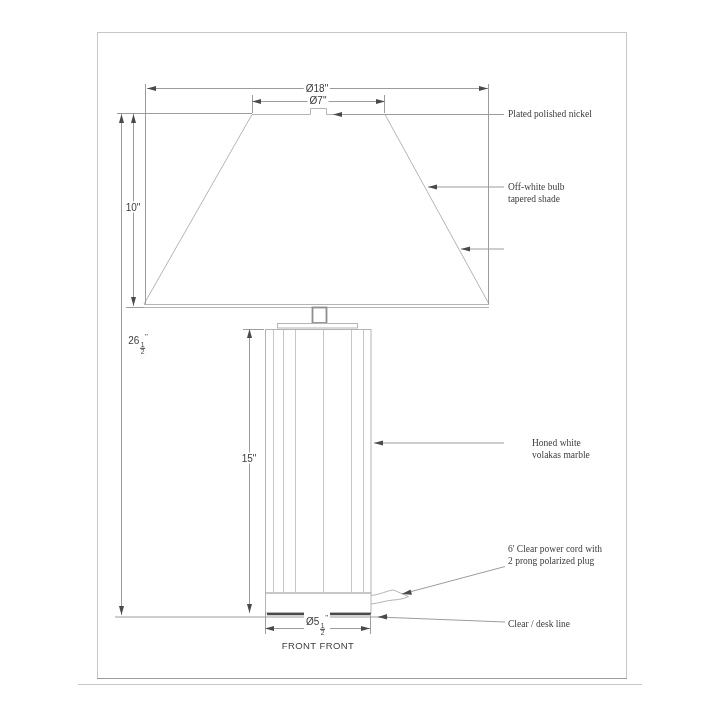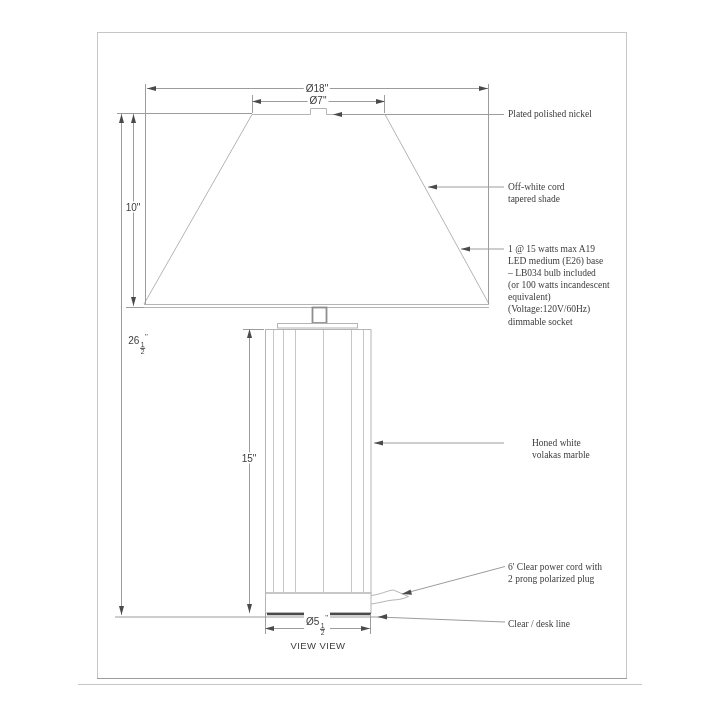--- a/index.html
+++ b/index.html
@@ -142,43 +142,36 @@
       <line class="lnx" x1="402" y1="594" x2="505" y2="566.5"></line>
       <polygon class="arr" points="402,594 410.5,589.5 412,594.8"></polygon>
     </g>
     <g>
       <line class="lnx" x1="378" y1="617" x2="505" y2="622"></line>
       <polygon class="arr" points="378,617 387,614 387,619.5"></polygon>
     </g>
   </svg>
 
   <div class="note" style="left:508px;top:108px">Plated polished nickel</div>
-  <div class="note" style="left:508px;top:181px">Off-white cord
+  <div class="note" style="left:508px;top:181px">Off-white bulb
 tapered shade</div>
-  <div class="note" style="left:508px;top:243px">1 @ 15 watts max A19
-LED medium (E26) base
-– LB034 bulb included
-(or 100 watts incandescent
-equivalent)
-(Voltage:120V/60Hz)
-dimmable socket</div>
   <div class="note" style="left:532px;top:437px">Honed white
 volakas marble</div>
-  <div class="note" style="left:508px;top:561px">6' Clear power cord with
+  <div class="note" style="left:508px;top:543px">6' Clear power cord with
 2 prong polarized plug</div>
   <div class="note" style="left:508px;top:618px">Clear / desk line</div>
 
   <span class="dim" style="left:317px;top:88px">Ø18"</span>
   <span class="dim" style="left:318px;top:100px">Ø7"</span>
   <span class="dim" style="left:133px;top:207px">10"</span>
   <span class="dim" style="left:138px;top:343px"><span>26</span><span class="stack">
         <span>1</span>
         <span class="den">2</span>
       </span><span class="unit">"</span></span>
   <span class="dim" style="left:249px;top:458px">15"</span>
   <span class="dim" style="left:317px;top:624px"><span>Ø5</span><span class="stack">
         <span>1</span>
         <span class="den">2</span>
       </span><span class="unit">"</span></span>
 
-  <div class="viewlabel" style="left:318px;top:645px">VIEW VIEW</div>
+  <div class="viewlabel" style="left:318px;top:645px">FRONT FRONT</div>
 
 </div>
 
 </body></html>

